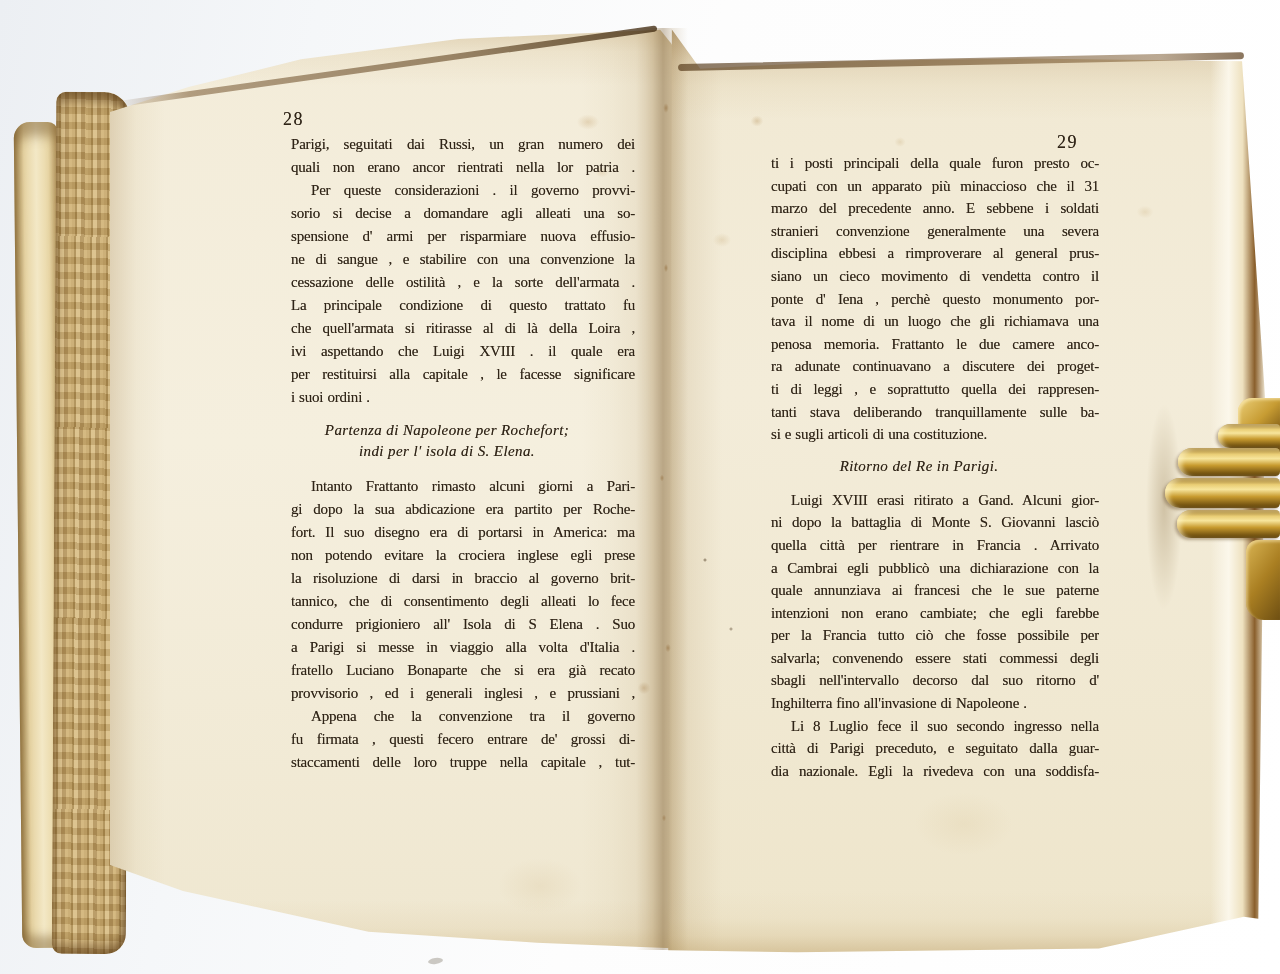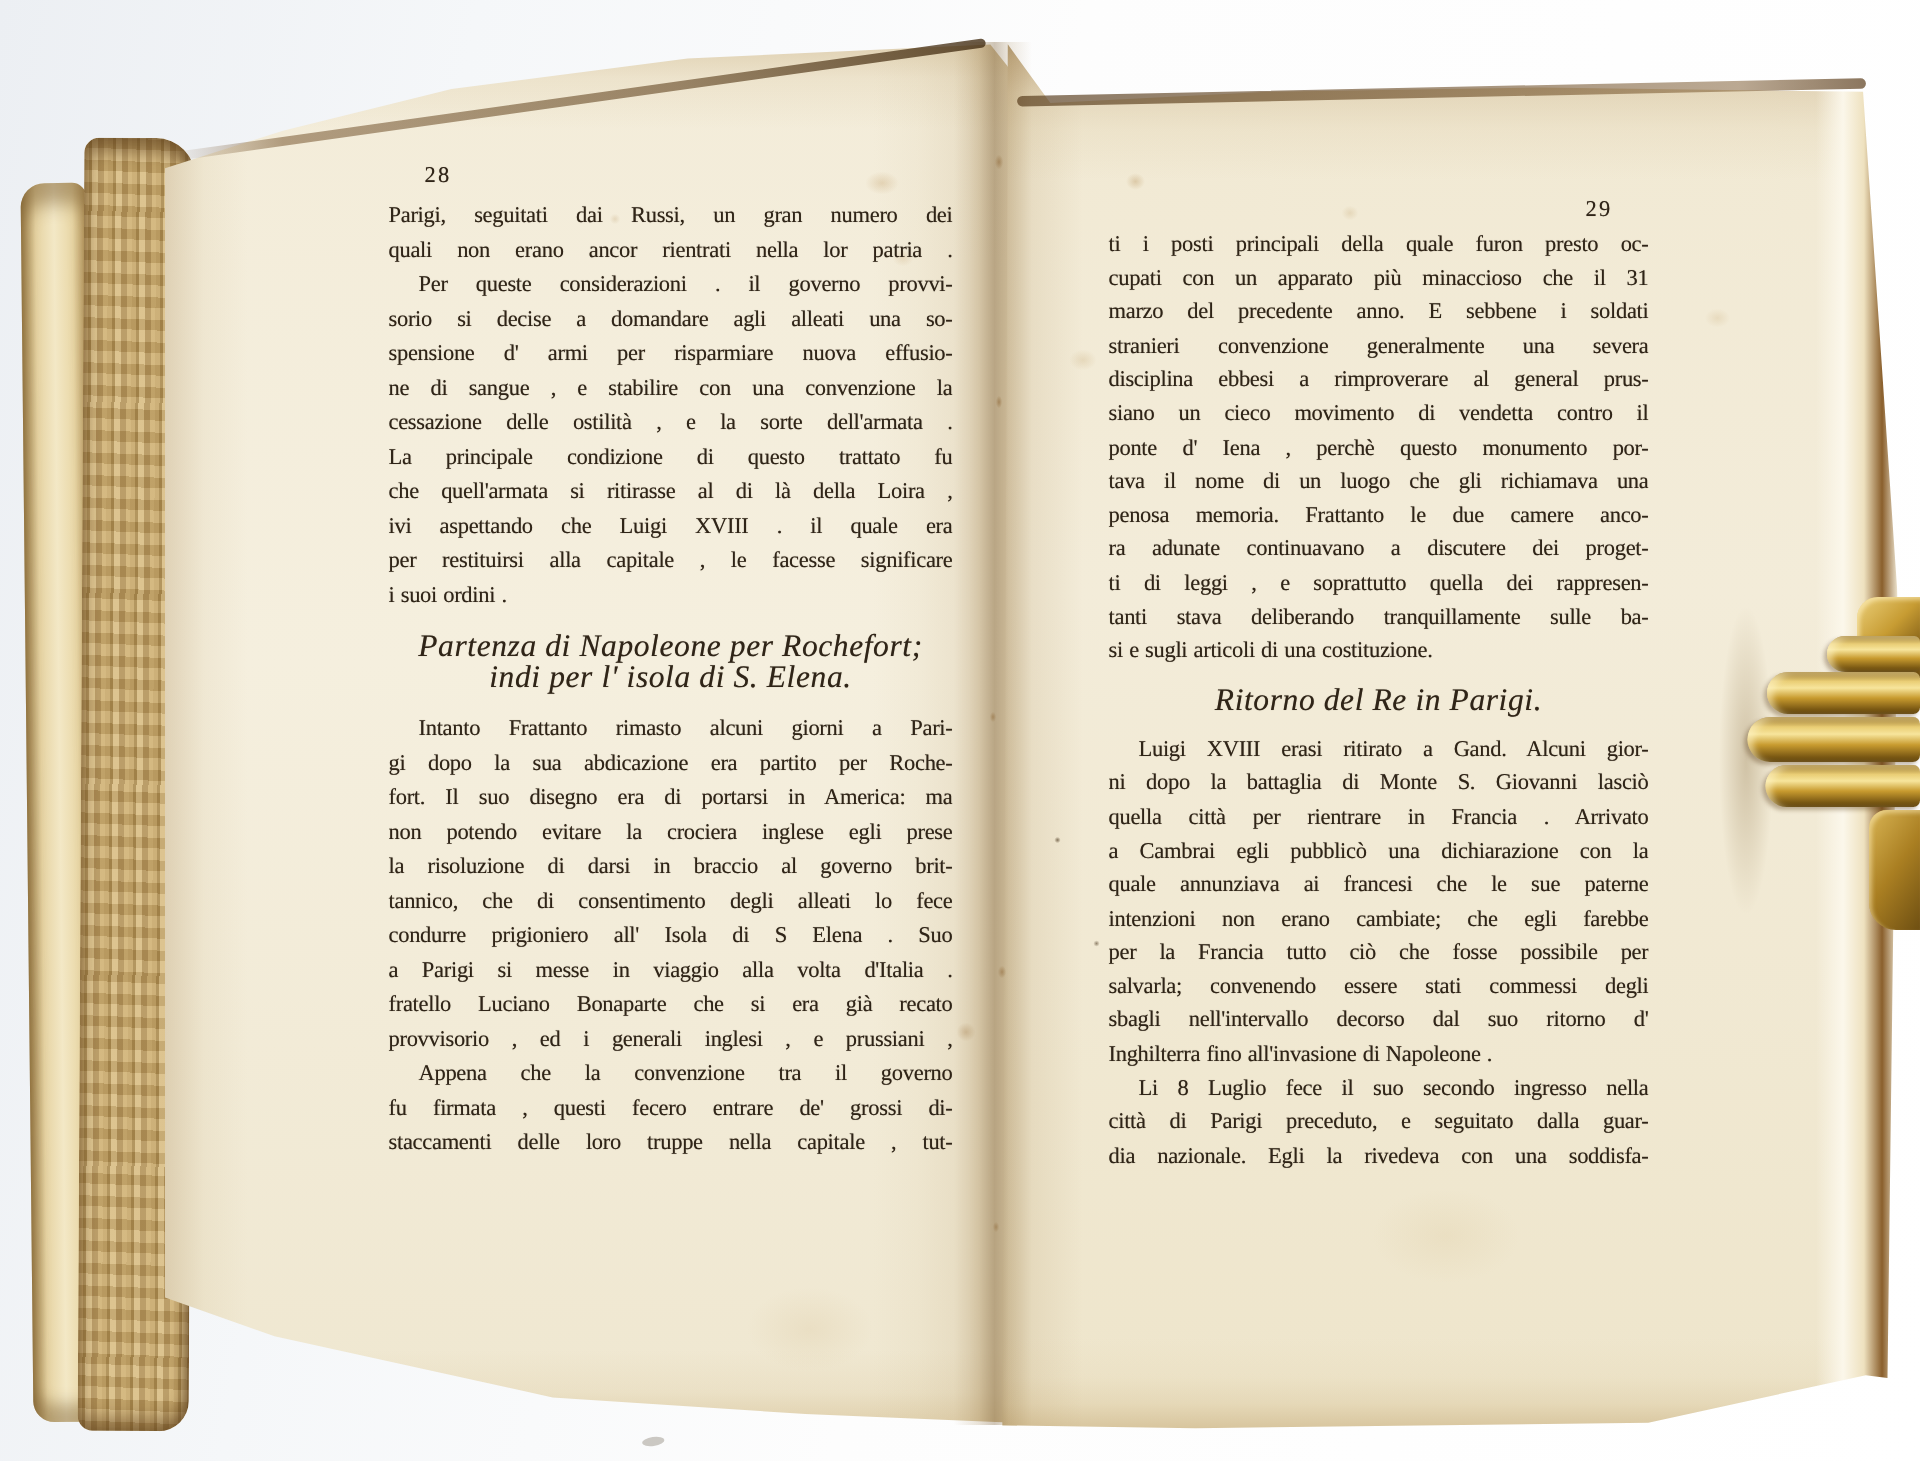--- a/index.html
+++ b/index.html
@@ -103,30 +103,30 @@
   .f3{left:3px;top:80px;width:115px;height:30px;}
   .f4{left:15px;top:112px;width:103px;height:28px;}
 
   .smudge{position:absolute;left:428px;top:958px;width:15px;height:6px;border-radius:50%;
     background:rgba(115,105,90,.35);transform:rotate(-8deg);}
 
   
   .textblock{position:absolute;color:#2f2417;text-shadow:0 0 .5px rgba(47,36,23,.55);}
   .textblock.left{left:259px;top:133px;width:376px;}
   .textblock.right{left:739px;top:152px;width:360px;}
-  .pagenum{position:absolute;font-size:15px;letter-spacing:1.5px;}
+  .pagenum{position:absolute;font-size:18px;letter-spacing:1.5px;}
   .textblock.left .pagenum{top:-24px;left:24px;}
   .textblock.right .pagenum{top:-20px;left:318px;}
-  .lines{font-size:15px;letter-spacing:-0.2px;word-spacing:.04em;}
+  .lines{font-size:15px;letter-spacing:-0.2px;word-spacing:.04em;margin-left:32px;}
   .textblock.left .lines{line-height:23px;}
   .textblock.right .lines{line-height:22.6px;}
   .tline{text-align:justify;text-align-last:justify;overflow:hidden;white-space:nowrap;}
   .tline.short{text-align-last:left;}
   .tline.indent{text-indent:20px;}
-  .heading{font-style:italic;text-align:center;font-size:21px;line-height:21px;letter-spacing:.4px;}
+  .heading{font-style:italic;text-align:center;font-size:15px;line-height:21px;letter-spacing:.4px;}
   .textblock.left .heading{margin:11px 0 13px 0;}
   .textblock.right .heading{margin:10px 0 12px 0;}
 </style>
 </head>
 <body>
 
 <div class="scene">
 
   <div class="spine"></div>
   <div class="fore-edge"></div>

